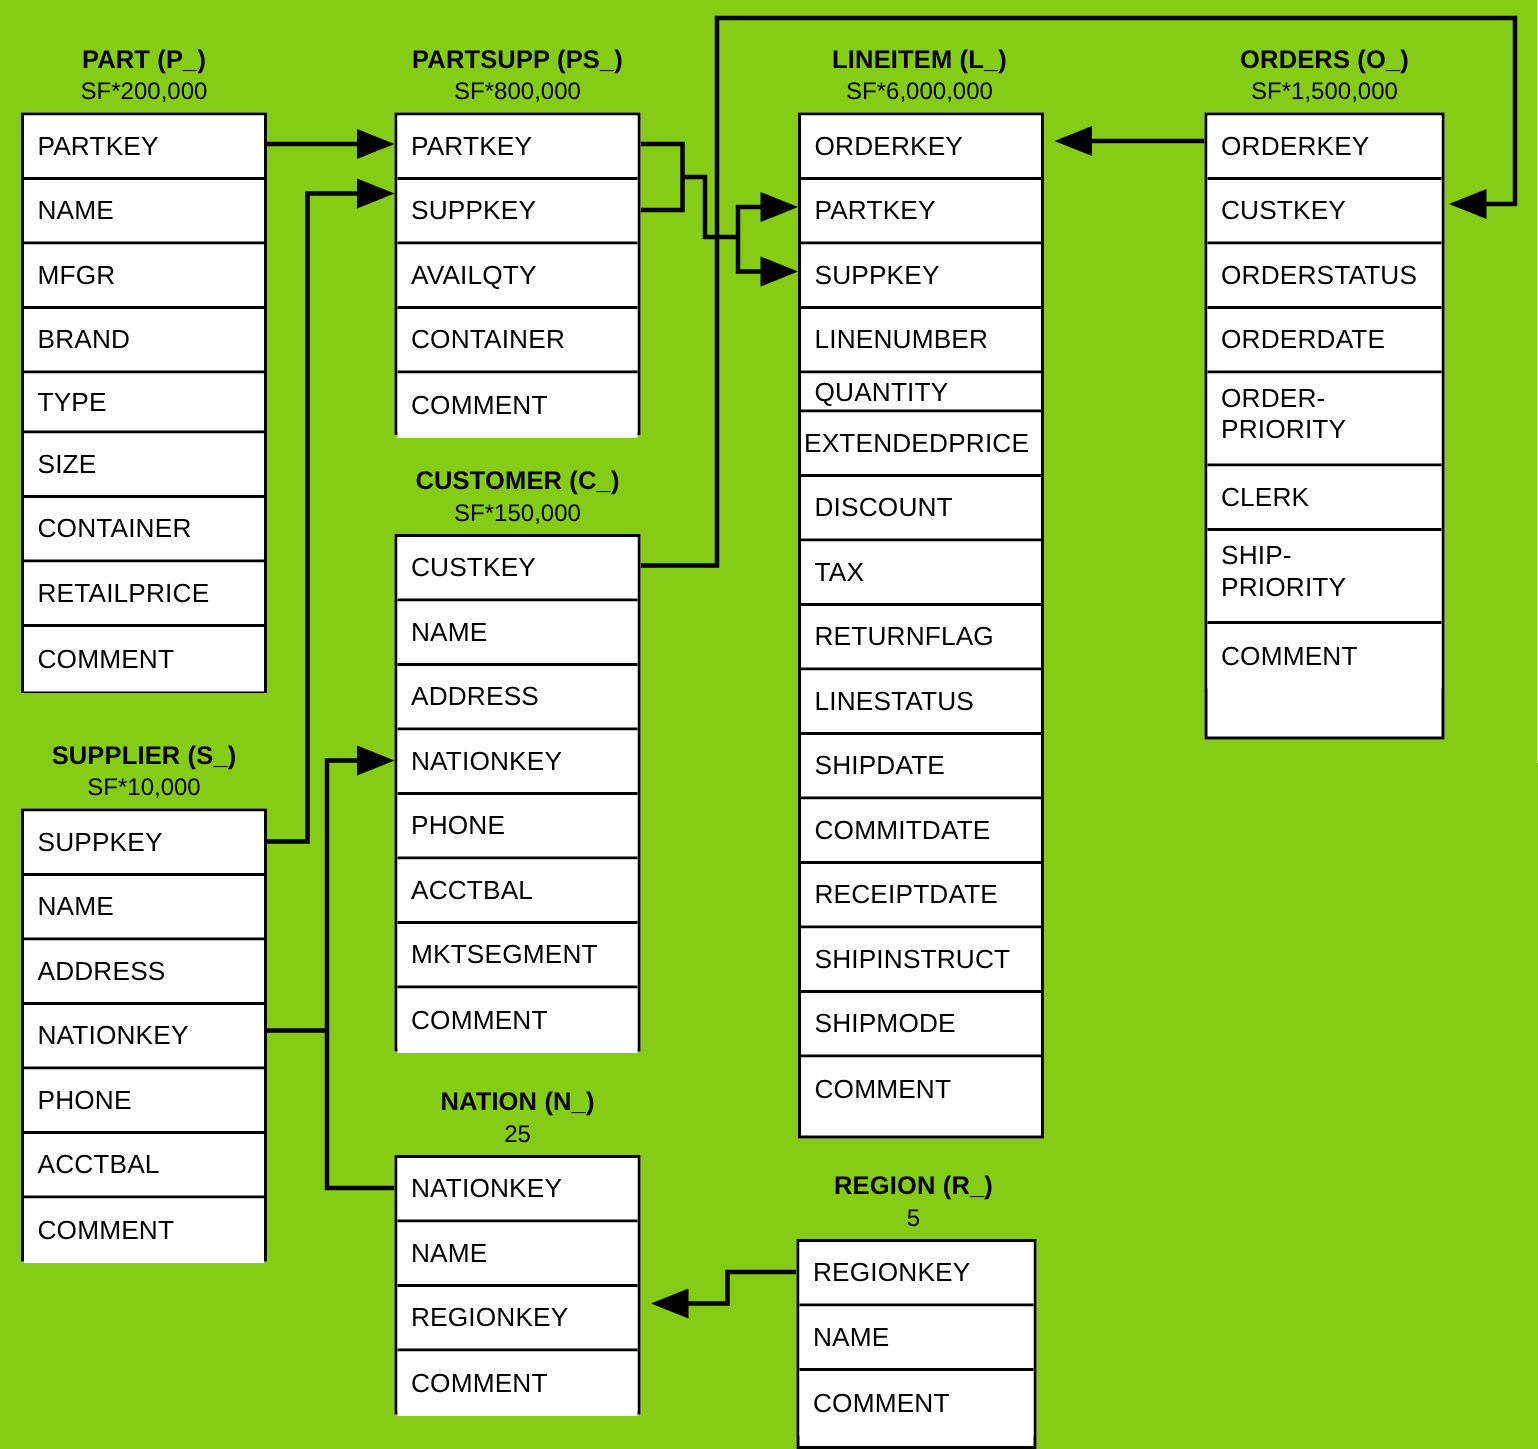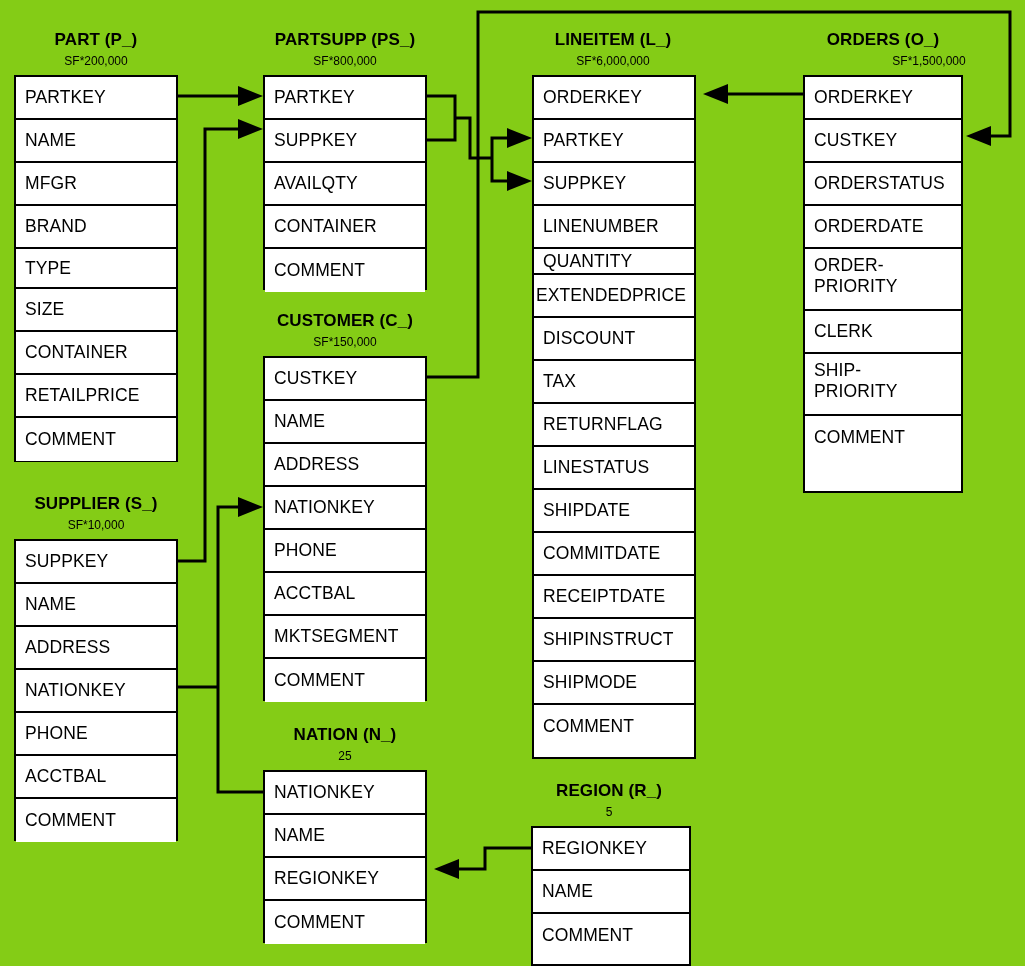--- a/index.html
+++ b/index.html
@@ -22,21 +22,21 @@
     font-weight: bold;
     font-size: 17px;
     letter-spacing: 0.1px;
     white-space: nowrap;
     line-height: 20px;
   }
   .table-card {
     position: absolute;
     text-align: center;
     font-weight: normal;
-    font-size: 12px;
+    font-size: 16px;
     white-space: nowrap;
     line-height: 19px;
   }
   .tbl {
     position: absolute;
     border: 2.5px solid #000;
     box-sizing: border-box;
     background: #fff;
   }
   .fld {
@@ -201,21 +201,21 @@
 
   <div class="table-title" style="left:527px; top:781px; width:164px;text-align:center;">REGION (R_)</div>
   <div class="table-card" style="left:527px; top:803px; width:164px;">5</div>
   <div class="tbl" style="left:531px; top:826px; width:160px; height:140px;">
     <div class="fld" style="height:43px">REGIONKEY</div>
     <div class="fld" style="height:43px">NAME</div>
     <div class="fld" style="height:43px">COMMENT</div>
   </div>
 
   <div class="table-title" style="left:801px; top:30px; width:164px;">ORDERS (O_)</div>
-  <div class="table-card" style="left:847px; top:52px; width:164px;">SF*1,500,000</div>
+  <div class="table-card" style="left:801px; top:52px; width:164px;">SF*1,500,000</div>
   <div class="tbl" style="left:803px; top:75px; width:160px; height:418px;">
     <div class="fld" style="height:43px">ORDERKEY</div>
     <div class="fld" style="height:43px">CUSTKEY</div>
     <div class="fld" style="height:43px">ORDERSTATUS</div>
     <div class="fld" style="height:43px">ORDERDATE</div>
     <div class="fld two-line" style="height:62px">ORDER-
 PRIORITY</div>
     <div class="fld" style="height:43px">CLERK</div>
     <div class="fld two-line" style="height:62px">SHIP-
 PRIORITY</div>

